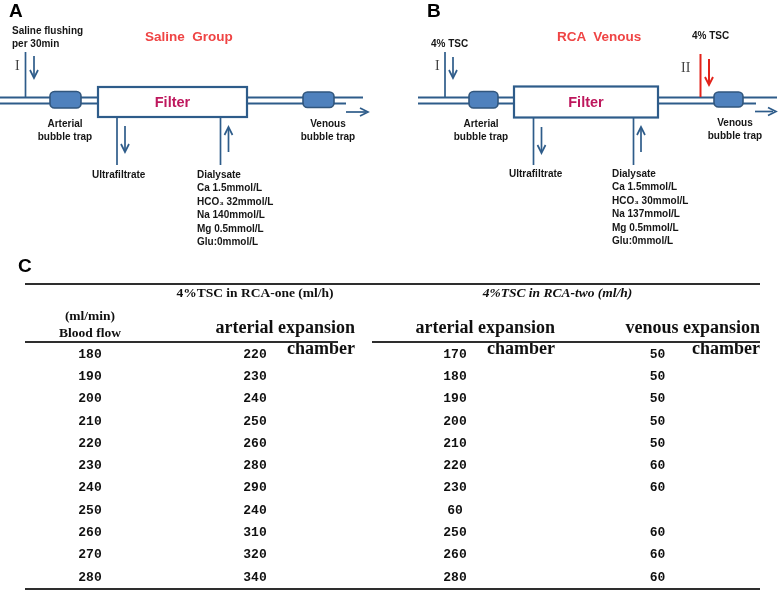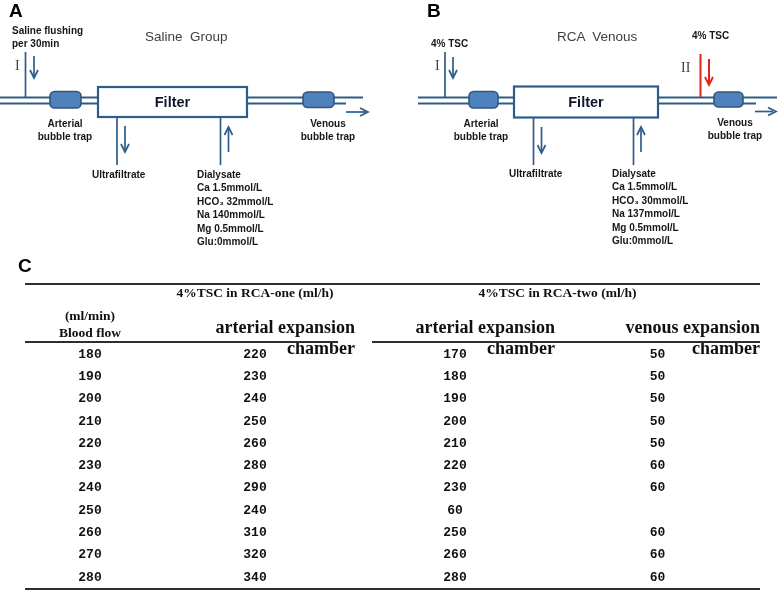--- a/index.html
+++ b/index.html
@@ -13,37 +13,37 @@
   .tube { stroke:var(--blue,#2e5c8a); stroke-width:2; fill:none; }
   .head { stroke:var(--blue,#2e5c8a); stroke-width:1.7; fill:none; stroke-linejoin:miter; }
   .rl   { stroke:var(--red,#e2231a); stroke-width:2; fill:none; }
   .rhead{ stroke:var(--red,#e2231a); stroke-width:1.9; fill:none; }
   .trap { fill:var(--trap-fill,#4f81bd); stroke:var(--trap-border,#31567d); stroke-width:1.6; }
   .fbox { fill:#fff; stroke:var(--blue,#2e5c8a); stroke-width:2.2; }
 
   
   .panel-letter { font-weight:bold; font-size:19px; color:#000; line-height:19px; }
   .dlabel { font-weight:bold; font-size:10px; color:#161616; line-height:13.4px; }
-  .gtitle { font-weight:normal; font-size:13.5px; color:#404040; white-space:pre; }
+  .gtitle { font-weight:bold; font-size:13.5px; color:#ef4444; white-space:pre; }
   .roman  { font-family:"Liberation Serif", serif; font-size:14px; color:#444; }
   .center { text-align:center; }
   .filter-label { display:flex; align-items:center; justify-content:center;
-                  font-weight:bold; font-size:14.5px; color:#0f172a; }
+                  font-weight:bold; font-size:14.5px; color:#be185d; }
 
   
   .tablewrap { position:absolute; left:25px; top:277px; width:735px; height:316px;
                font-family:"Liberation Serif", serif; font-weight:bold; color:#101010; }
   .rule { position:absolute; background:var(--rule,#2e2e2e); }
   .rule-top    { left:0; right:0; top:6px; height:2.4px; }
   .rule-mid-l  { left:0; width:313px; top:64px; height:2.4px; }
   .rule-mid-r  { left:347px; right:0; top:64px; height:2.4px; }
   .rule-bottom { left:0; right:0; top:311px; height:2px; }
   .gh  { position:absolute; top:8px; text-align:center; font-size:13.5px; }
   .gh1 { left:130px; width:200px; }
-  .gh2 { left:330px; width:405px; }
+  .gh2 { left:330px; width:405px;font-style:italic; }
   .col1h { position:absolute; left:0; width:130px; top:31px; text-align:center;
            font-size:13.5px; line-height:16.5px; }
   .ch  { position:absolute; top:40px; text-align:right; font-size:18px; }
   .ch2 { left:130px; width:200px; }
   .ch3 { left:330px; width:200px; }
   .ch4 { left:530px; width:205px; }
   .tbody { position:absolute; left:0; top:66px; width:735px;font-family:Liberation Mono, monospace; }
   .trow { display:grid; grid-template-columns:130px 200px 200px 205px;
           height:22.3px; align-items:center; text-align:center; font-size:13px; }
 </style>

